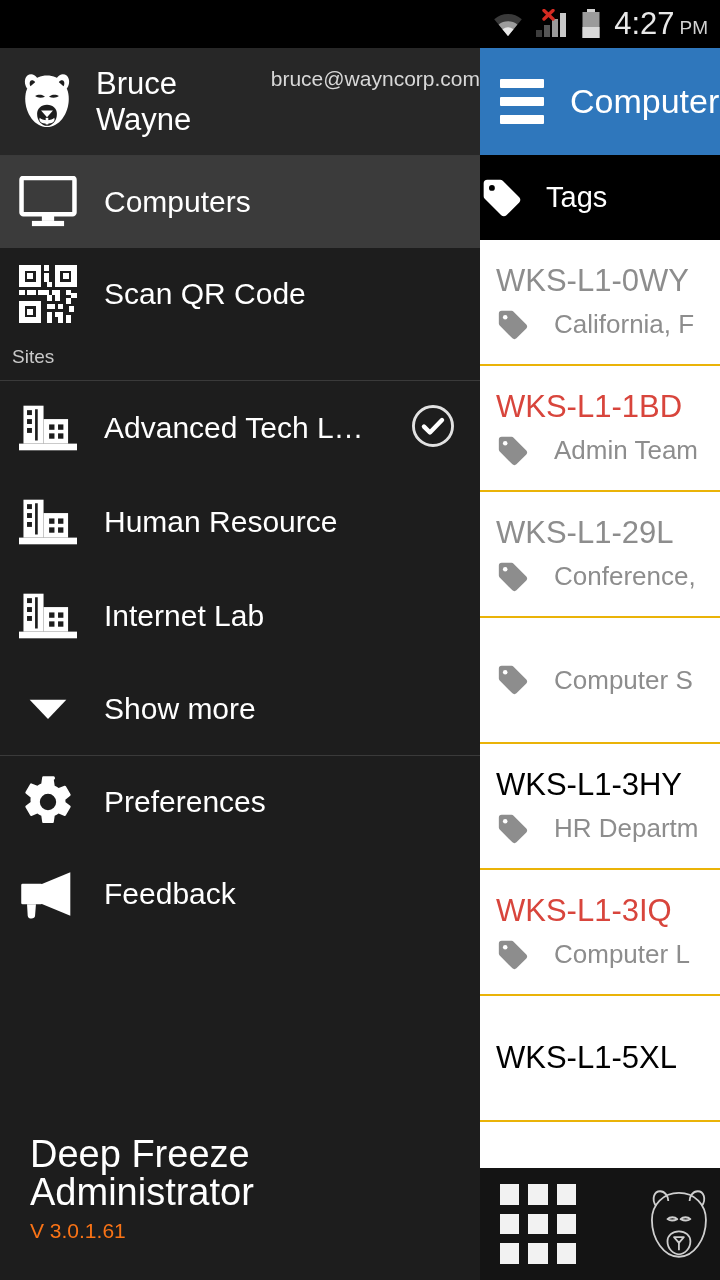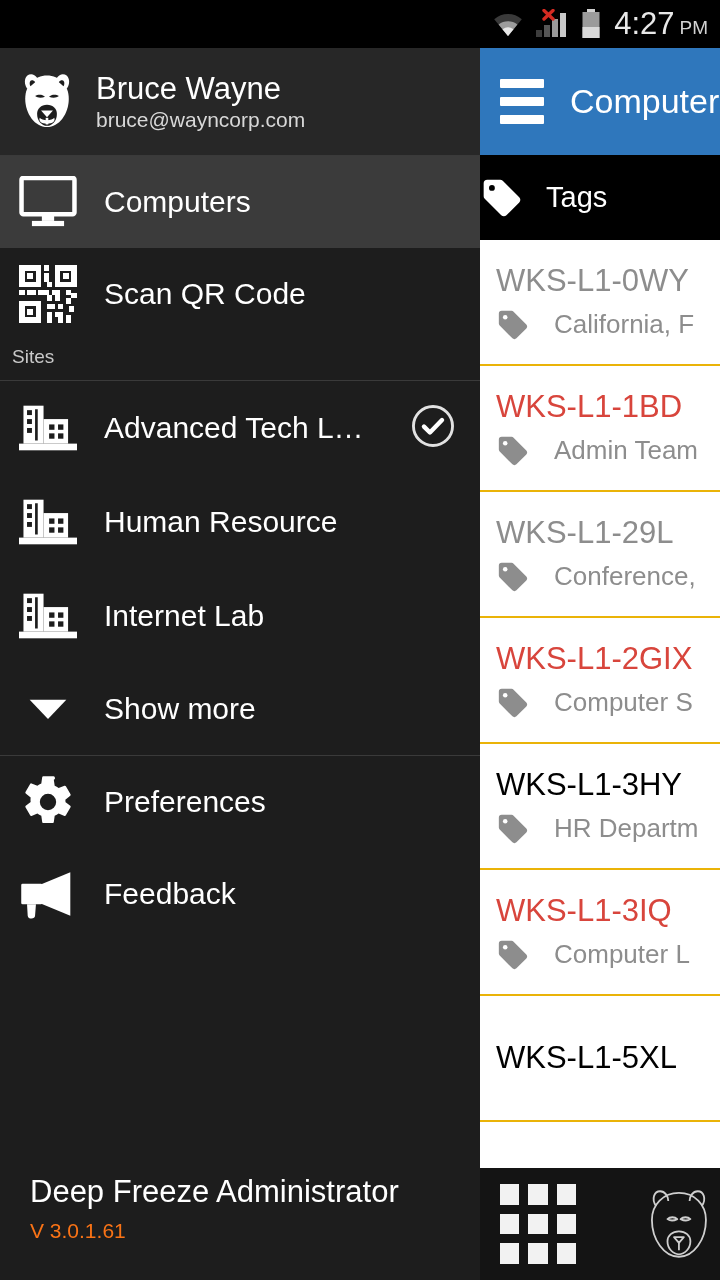--- a/index.html
+++ b/index.html
@@ -27,21 +27,21 @@
   
   .drawer {
     position:absolute; top:48px; left:0; width:480px; height:1232px;
     background:#1d1d1d; z-index:5; overflow:hidden;
   }
   .drawer-header {
     height:107px; background:#272727; display:flex; align-items:center;
     padding-left:14px; gap:16px;
   }
   .avatar { width:66px; height:66px; flex:0 0 66px; }
-  .acct-txt { display:flex; flex-direction:column; justify-content:center; gap:0; }
+  .acct-txt { display:flex; flex-direction:row; justify-content:center; gap:0; }
   .acct-name { color:#fff; font-size:31px; line-height:36px; font-weight:400; }
   .acct-mail { color:#d8d8d8; font-size:21px; line-height:26px; }
 
   .drawer-sep { height:1px; background:#3a3a3a; width:100%; }
 
   .nav-row {
     height:92px; display:flex; align-items:center; padding-left:18px;
     gap:26px; position:relative;
   }
   .nav-row.selected { background:#3b3b3b; }
@@ -51,21 +51,21 @@
   .section-label {
     color:#c9c9c9; font-size:19px; padding:6px 0 12px 12px; line-height:22px;
   }
 
   .site-row { height:94px; }
   .site-check { position:absolute; right:24px; top:50%; transform:translateY(-50%); }
 
   .drawer-footer {
     position:absolute; left:0; bottom:0; width:480px; padding:0 0 36px 30px;
   }
-  .ft-title { color:#fff; font-size:31px; line-height:38px; }
+  .ft-title { color:#fff; font-size:38px; line-height:38px; }
   .ft-ver { color:#f97316; font-size:21px; line-height:26px; margin-top:7px; }
 
   
   .content {
     position:absolute; top:48px; left:480px; width:240px; height:1232px;
     background:#fff; overflow:hidden;
   }
   .appbar {
     height:107px; background:#2f77bc; display:flex; align-items:center;
     padding-left:20px; gap:26px;
@@ -179,21 +179,20 @@
           <div class="li-name offline">WKS-L1-29L</div>
           <div class="li-tagrow">
             <svg width="34" height="34" viewBox="0 0 24 24">
               <path d="M21.4 11.6 12.4 2.6A2 2 0 0 0 11 2H4a2 2 0 0 0-2 2v7c0 .55.22 1.05.59 1.42l9 9c.36.36.86.58 1.41.58s1.05-.22 1.41-.59l7-7c.37-.36.59-.86.59-1.41s-.23-1.06-.6-1.4z" fill="#8d8d8d"></path>
               <circle cx="6.5" cy="6.5" r="1.6" fill="#ffffff"></circle>
             </svg>
             <span class="li-tag">Conference,</span>
           </div>
         </div>
         <div class="li">
-          <div class="li-name frozen">WKS-L1-2GIX</div>
           <div class="li-tagrow">
             <svg width="34" height="34" viewBox="0 0 24 24">
               <path d="M21.4 11.6 12.4 2.6A2 2 0 0 0 11 2H4a2 2 0 0 0-2 2v7c0 .55.22 1.05.59 1.42l9 9c.36.36.86.58 1.41.58s1.05-.22 1.41-.59l7-7c.37-.36.59-.86.59-1.41s-.23-1.06-.6-1.4z" fill="#8d8d8d"></path>
               <circle cx="6.5" cy="6.5" r="1.6" fill="#ffffff"></circle>
             </svg>
             <span class="li-tag">Computer S</span>
           </div>
         </div>
         <div class="li">
           <div class="li-name online">WKS-L1-3HY</div>

